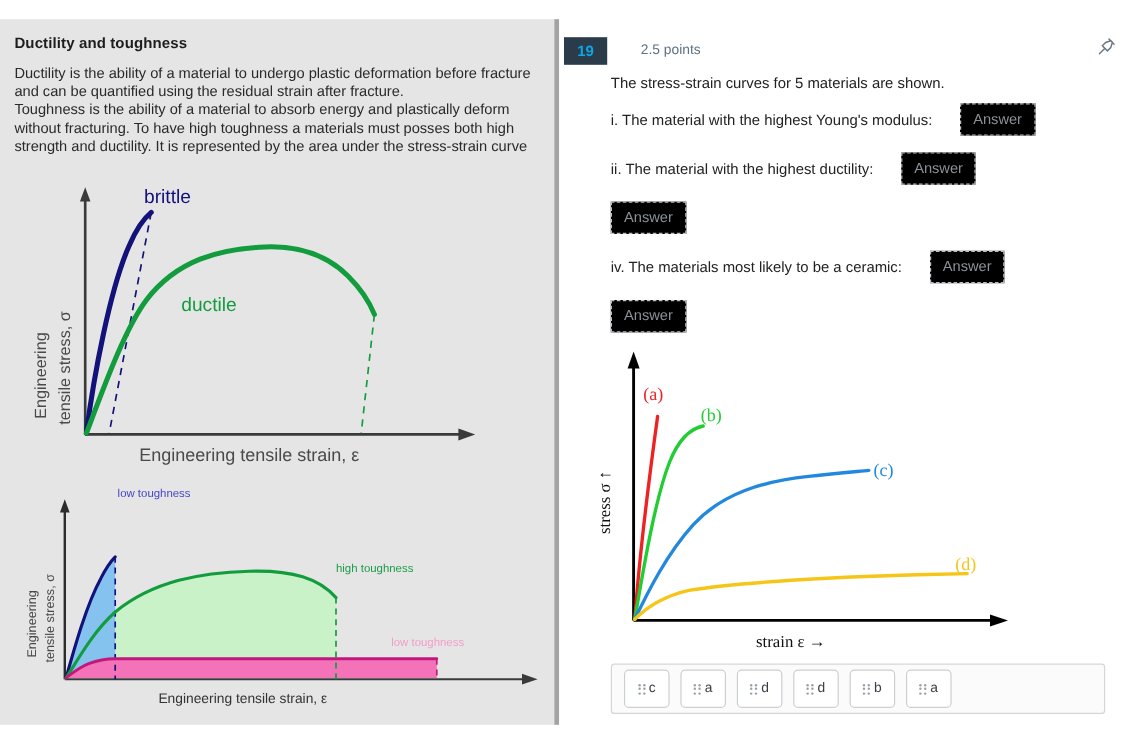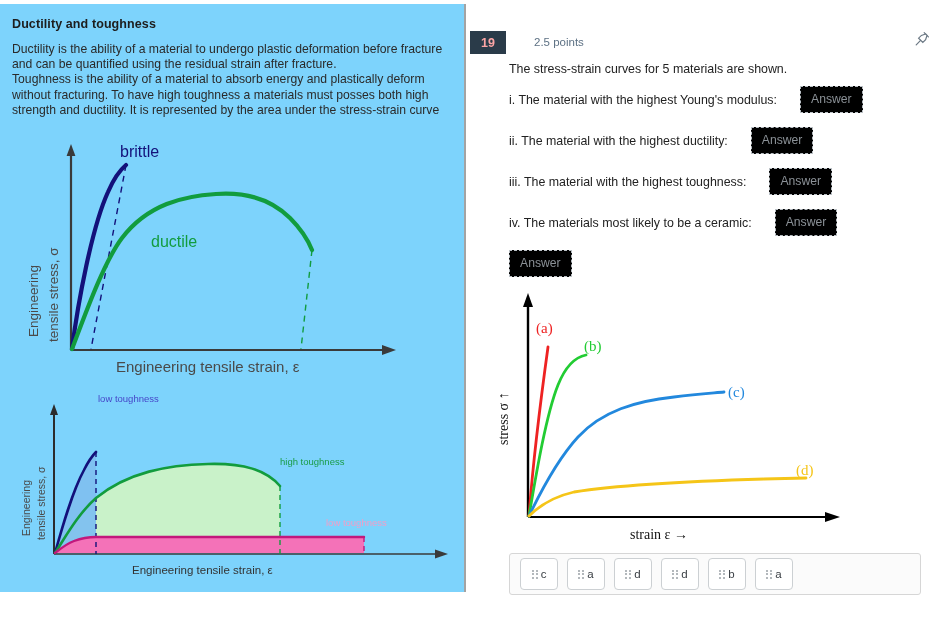--- a/index.html
+++ b/index.html
@@ -6,24 +6,24 @@
     margin: 0; padding: 0;
     width: 947px; height: 626px;
     background: #ffffff;
     font-family: "Liberation Sans", sans-serif;
     overflow: hidden;
   }
   #app { position: relative; width: 947px; height: 626px; background:#fff; }
 
   
   #left-panel {
-    position: absolute; left: 0; top: 4px;
+    position: absolute; left: 0; top: 16px;
     width: 466px; height: 588px;
-    background: #7dd3fc;
-    border-right: 2px solid #a3a3a3;
+    background: #e5e5e5;
+    border-right: 4px solid #a3a3a3;
     box-sizing: border-box;
     overflow: hidden;
   }
   #ref-title {
     position: absolute; left: 12px; top: 13px;
     font-size: 12.5px; font-weight: bold; color: #1d1d1d;
     letter-spacing: .1px;
   }
   #ref-body {
     position: absolute; left: 12px; top: 38px; width: 432px;
@@ -35,21 +35,21 @@
   .fig svg { display: block; }
 
   
   #question-panel {
     position: absolute; left: 466px; top: 0;
     width: 481px; height: 626px; background: #ffffff;
   }
   #q-badge {
     position: absolute; left: 4px; top: 31px;
     width: 36px; height: 23px;
-    background: #2a3b49; color: #fca5a5;
+    background: #2a3b49; color: #0ea5e9;
     font-size: 12.5px; font-weight: bold;
     display: flex; align-items: center; justify-content: center;
   }
   #q-points {
     position: absolute; left: 44px; top: 36px;
     font-size: 11.5px; color: #5d7184; margin-left: 24px;
   }
   #pin-icon {
     position: absolute; right: 16px; top: 30px;
     width: 18px; height: 18px; cursor: pointer;
@@ -191,21 +191,20 @@
       <span class="sub-label">i. The material with the highest Young's modulus:</span>
       <span class="answer-slot">Answer</span>
     </div>
 
     <div class="sub-row" style="top:127px;">
       <span class="sub-label">ii. The material with the highest ductility:</span>
       <span class="answer-slot">Answer</span>
     </div>
 
     <div class="sub-row" style="top:168px;">
-      <span class="sub-label">iii. The material with the highest toughness:</span>
       <span class="answer-slot">Answer</span>
     </div>
 
     <div class="sub-row" style="top:209px;">
       <span class="sub-label">iv. The materials most likely to be a ceramic:</span>
       <span class="answer-slot">Answer</span>
     </div>
 
     <div class="sub-row" style="top:250px;">
       <span class="answer-slot">Answer</span>

